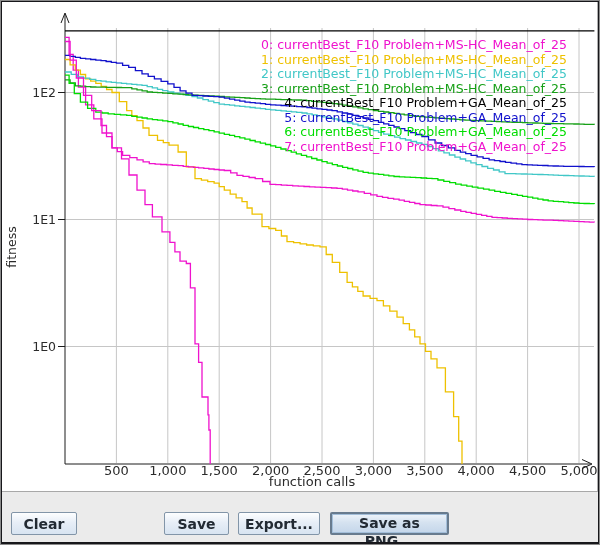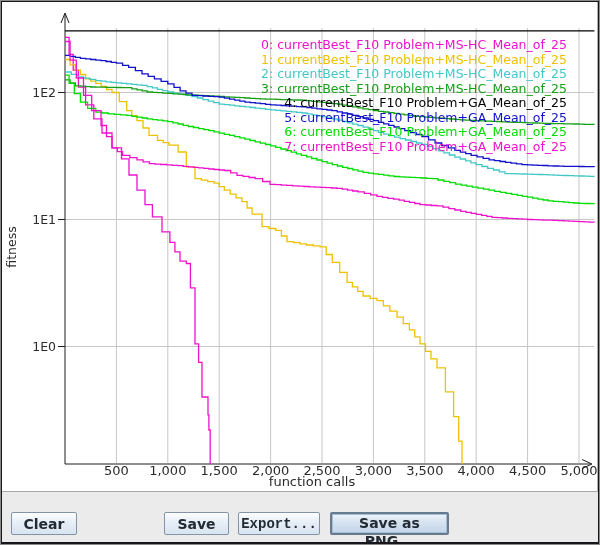--- a/index.html
+++ b/index.html
@@ -111,18 +111,18 @@
           </g>
         <text x="310" y="484" text-anchor="middle" font-size="13" fill="#2b2b2b">function calls</text>
         <text x="14" y="245" text-anchor="middle" font-size="12.5" fill="#2b2b2b" transform="rotate(-90 14 245)">fitness</text>
       </svg>
     </div>
 
     <div class="button-bar">
       <button class="btn" style="left:9px;width:66px;">Clear</button>
       <button class="btn" style="left:80px;width:74px;margin-top:31px;">Log/Lin</button>
       <button class="btn" style="left:162px;width:65px;">Save</button>
-      <button class="btn" style="left:236px;width:82px;font-family:Liberation Mono, monospace;">Export...</button>
+      <button class="btn" style="left:236px;width:82px;">Export...</button>
       <button class="btn focused" style="left:328px;width:119px;">Save as PNG...</button>
     </div>
 
   </div>
 </div>
 
 </body></html>

